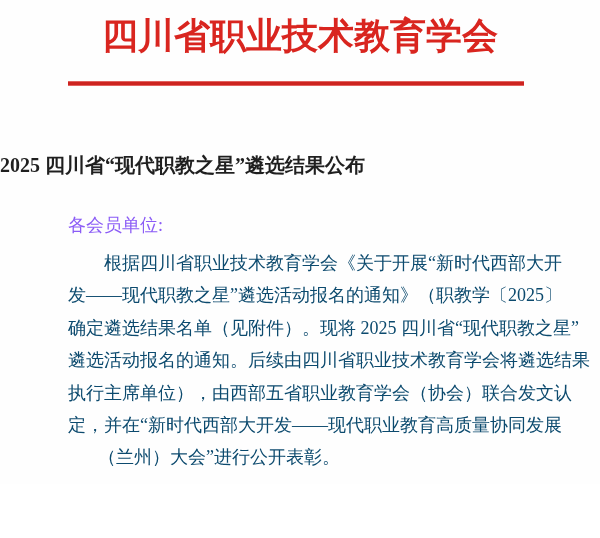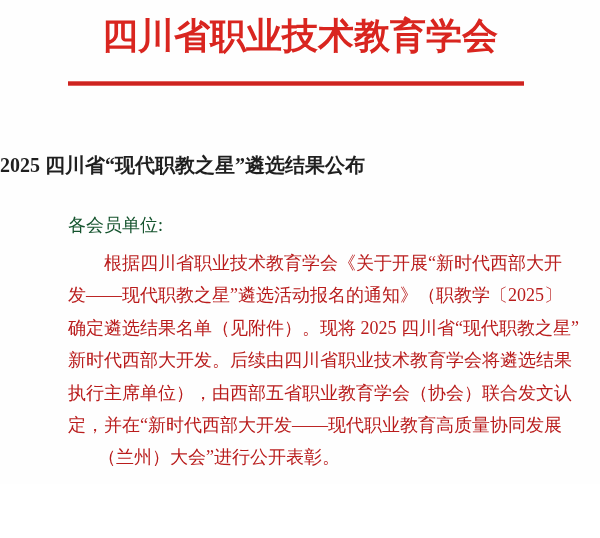--- a/index.html
+++ b/index.html
@@ -47,29 +47,29 @@
     text-align: left;
     font-size: 20px;
     font-weight: 700;
     color: #1f1f1f;
     line-height: 30px;
   }
   .salutation {
     position: absolute;
     top: 212px; left: 68px;
     font-size: 18px;
-    color: #14532d;
+    color: #8b5cf6;
     line-height: 26px;
   }
   .body-text {
     position: absolute;
     top: 247px; left: 68px;
     width: 457px;
     font-size: 18px;
-    color: #b91c1c;
+    color: #0c4a6e;
   }
   .body-line {
     line-height: 32.4px;
     height: 32.4px;
     text-align: justify;
     text-align-last: justify;
     white-space: nowrap;
     overflow: visible;
   }
   .body-line.first { text-indent: 2em; }
@@ -86,19 +86,19 @@
 
 
   <div class="doc-title">2025 四川省“现代职教之星”遴选结果公布</div>
 
   <div class="salutation">各会员单位:</div>
 
   <div class="body-text">
     <div class="body-line first">根据四川省职业技术教育学会《关于开展“新时代西部大开</div>
     <div class="body-line">发——现代职教之星”遴选活动报名的通知》（职教学〔2025〕</div>
     <div class="body-line">确定遴选结果名单（见附件）。现将 2025 四川省“现代职教之星”</div>
-    <div class="body-line">新时代西部大开发。后续由四川省职业技术教育学会将遴选结果</div>
+    <div class="body-line">遴选活动报名的通知。后续由四川省职业技术教育学会将遴选结果</div>
     <div class="body-line">执行主席单位），由西部五省职业教育学会（协会）联合发文认</div>
     <div class="body-line">定，并在“新时代西部大开发——现代职业教育高质量协同发展</div>
     <div class="body-line last">（兰州）大会”进行公开表彰。</div>
   </div>
 
 </div>
 
 </body></html>

